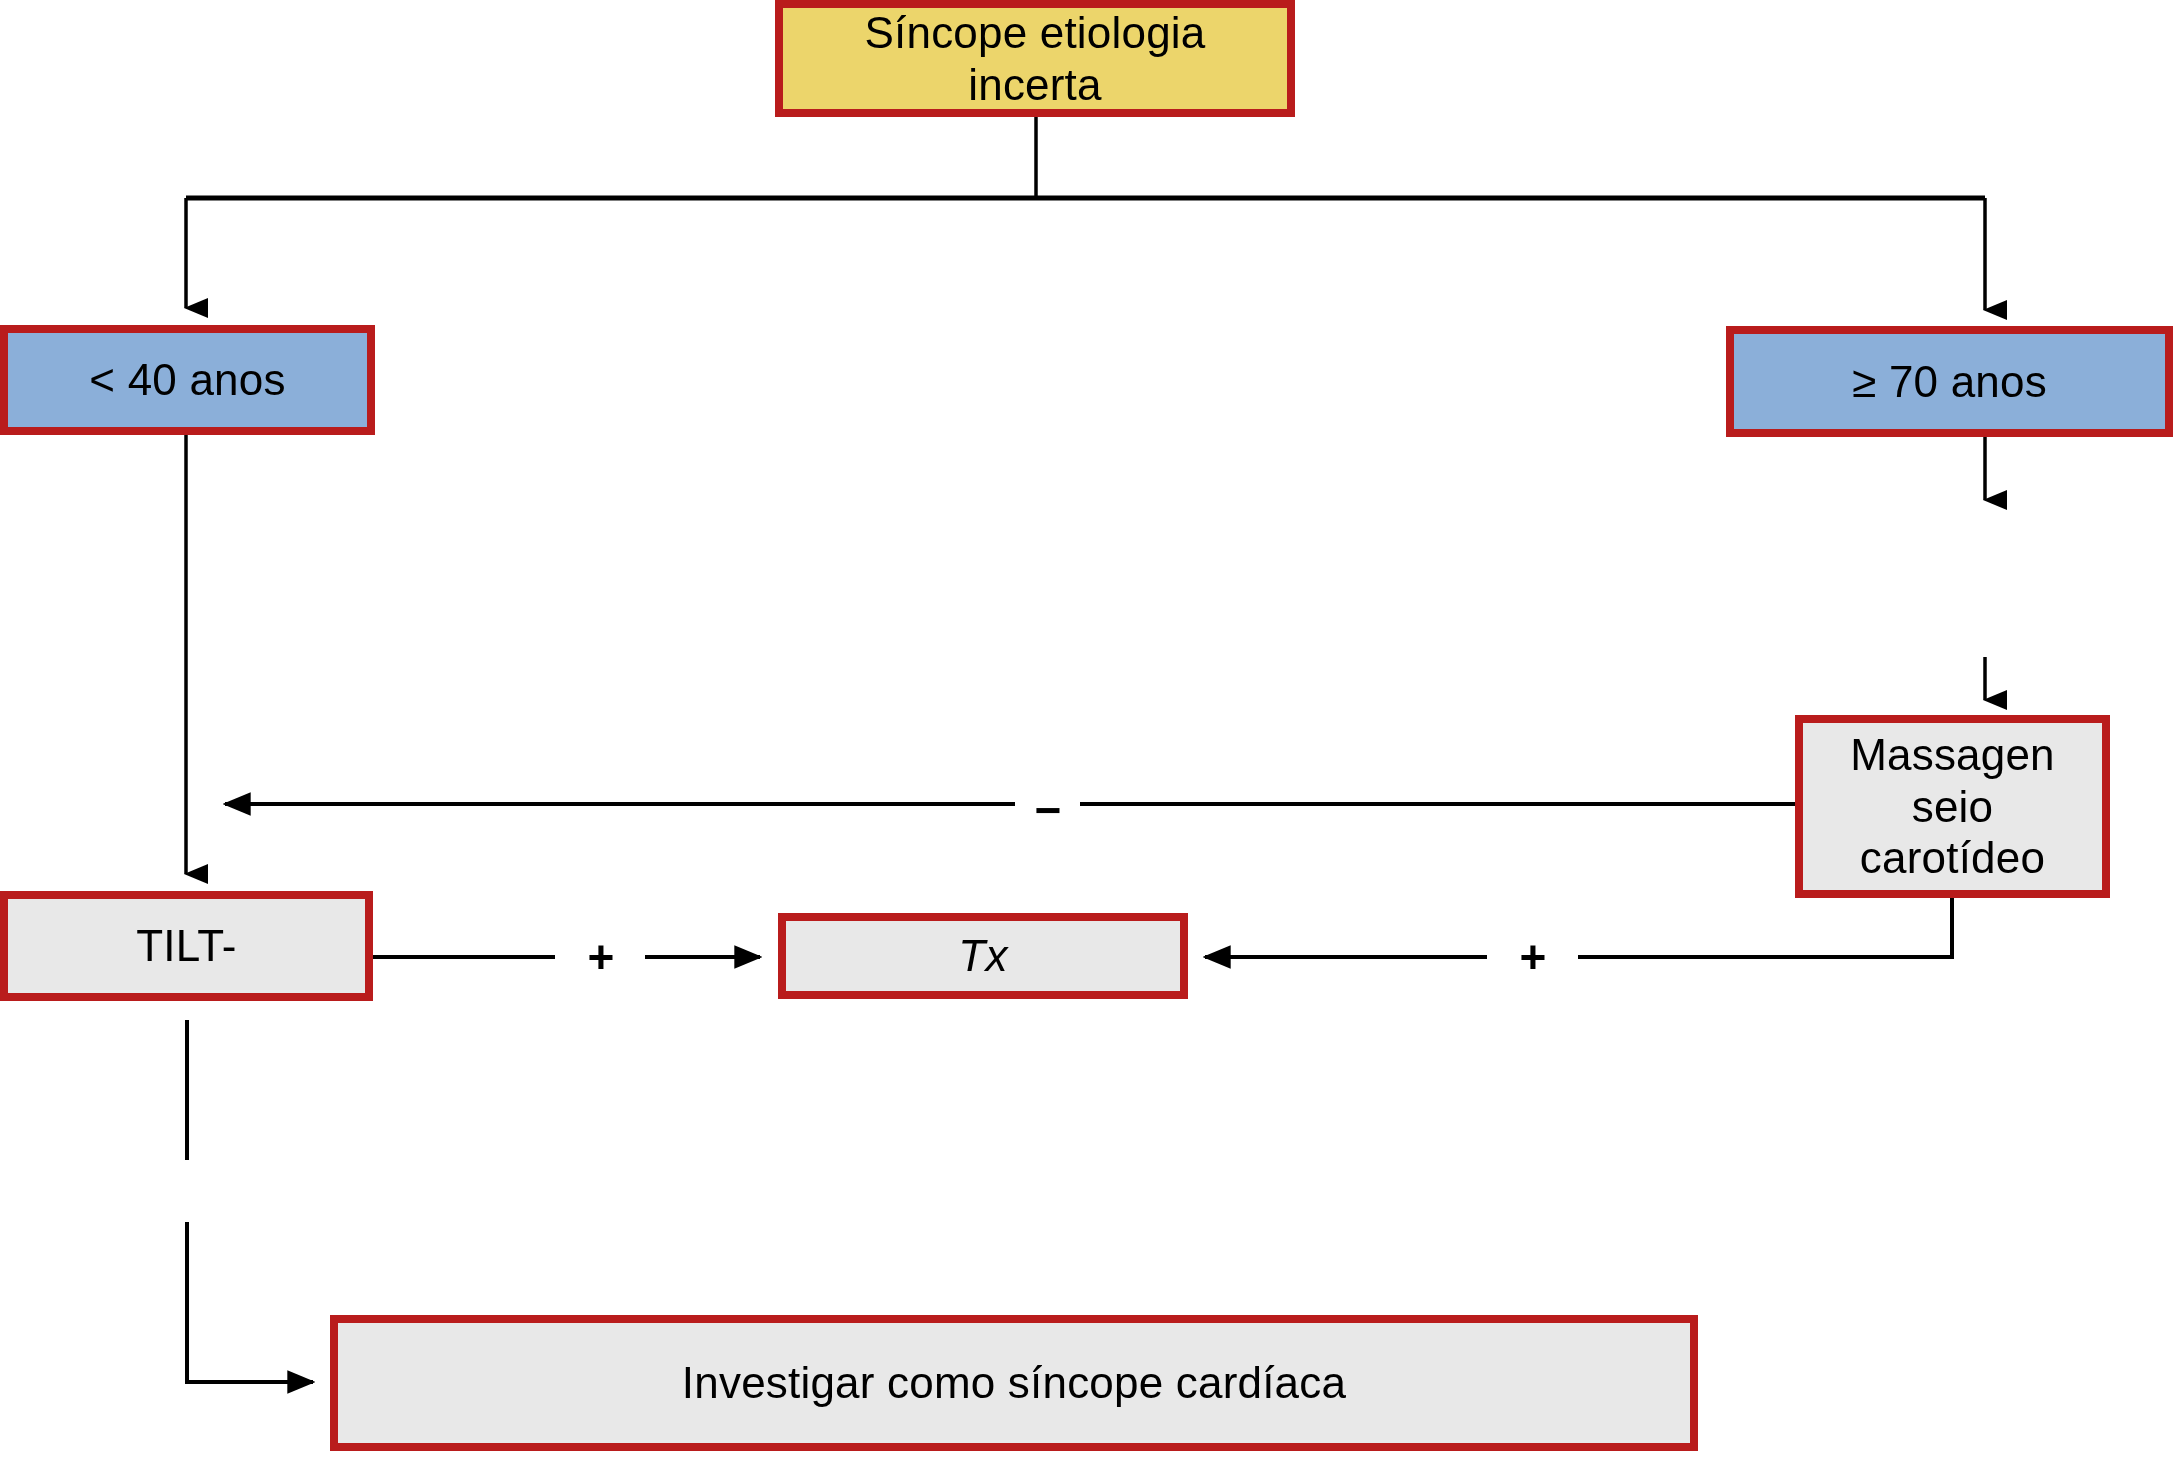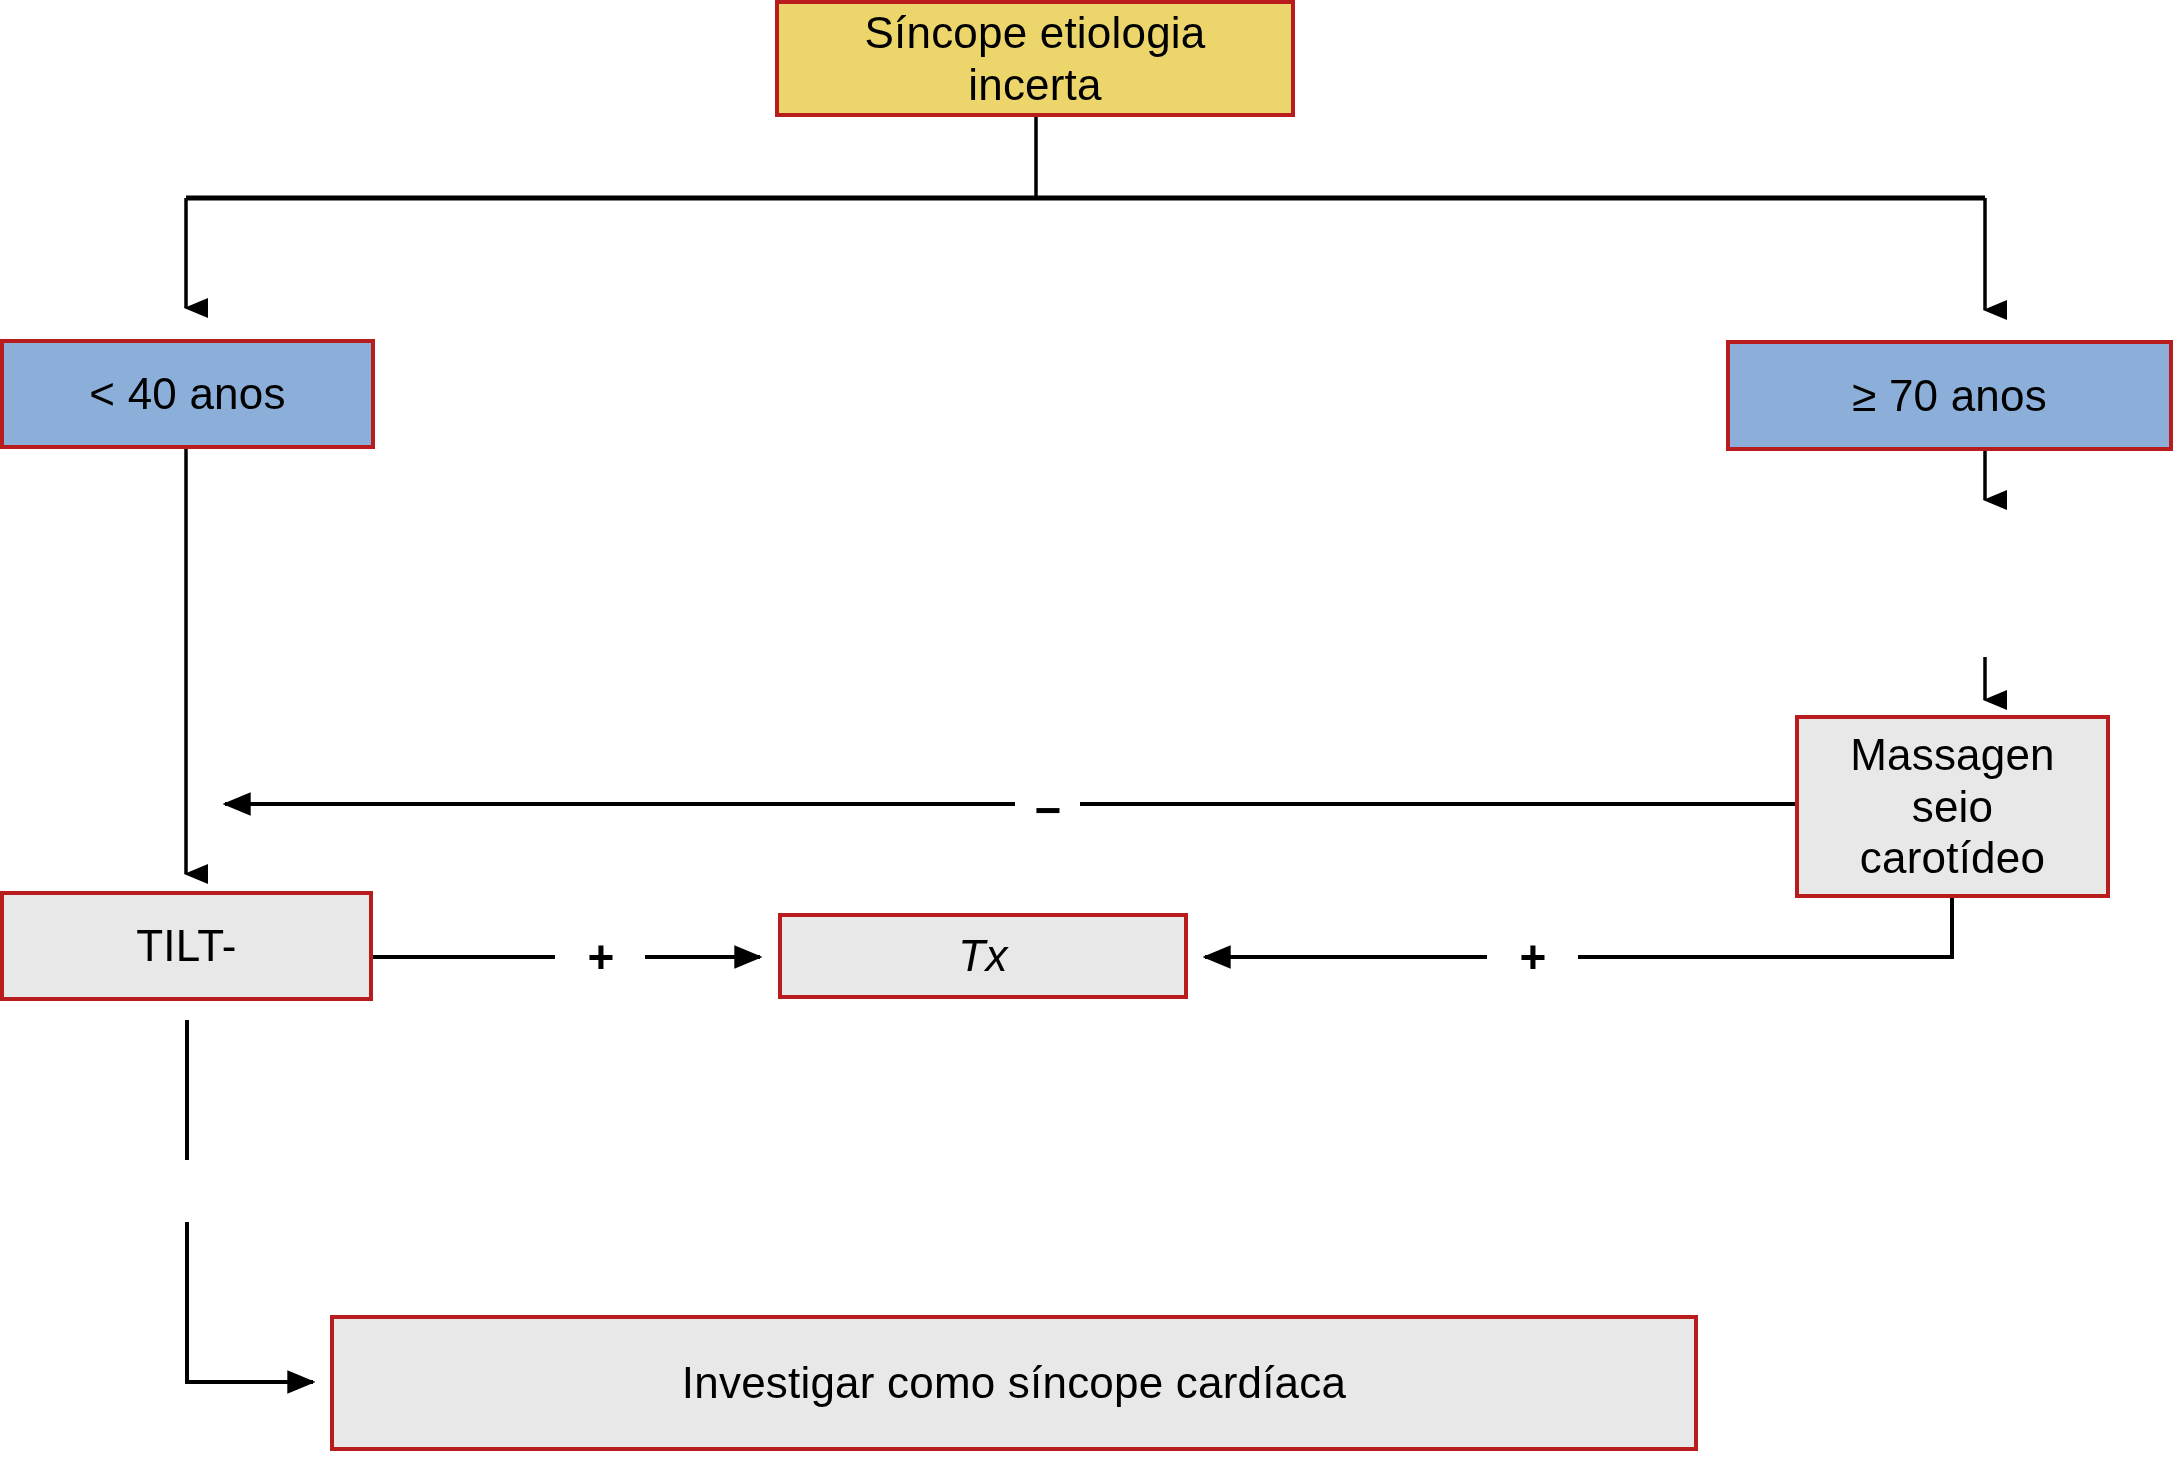--- a/index.html
+++ b/index.html
@@ -13,33 +13,33 @@
   #canvas {
     position: relative;
     width: 2173px;
     height: 1458px;
     background: #ffffff;
     overflow: hidden;
   }
   .node {
     position: absolute;
     box-sizing: border-box;
-    border: 4px solid #b91c1c;
+    border: 8px solid #b91c1c;
     display: flex;
     align-items: center;
     justify-content: center;
     text-align: center;
     color: #000000;
     font-size: 44px;
     line-height: 1.18;
     letter-spacing: 0.2px;
     white-space: pre-line;
   }
   .node-yellow { background: #ecd56b; }
-  .node-blue   { background: #8bafd9; margin-top: 14px; }
+  .node-blue   { background: #8bafd9; }
   .node-gray   { background: #e8e8e8; }
   .node-italic { font-style: italic; }
 
   .edge-svg {
     position: absolute;
     left: 0;
     top: 0;
     width: 2173px;
     height: 1458px;
     pointer-events: none;

